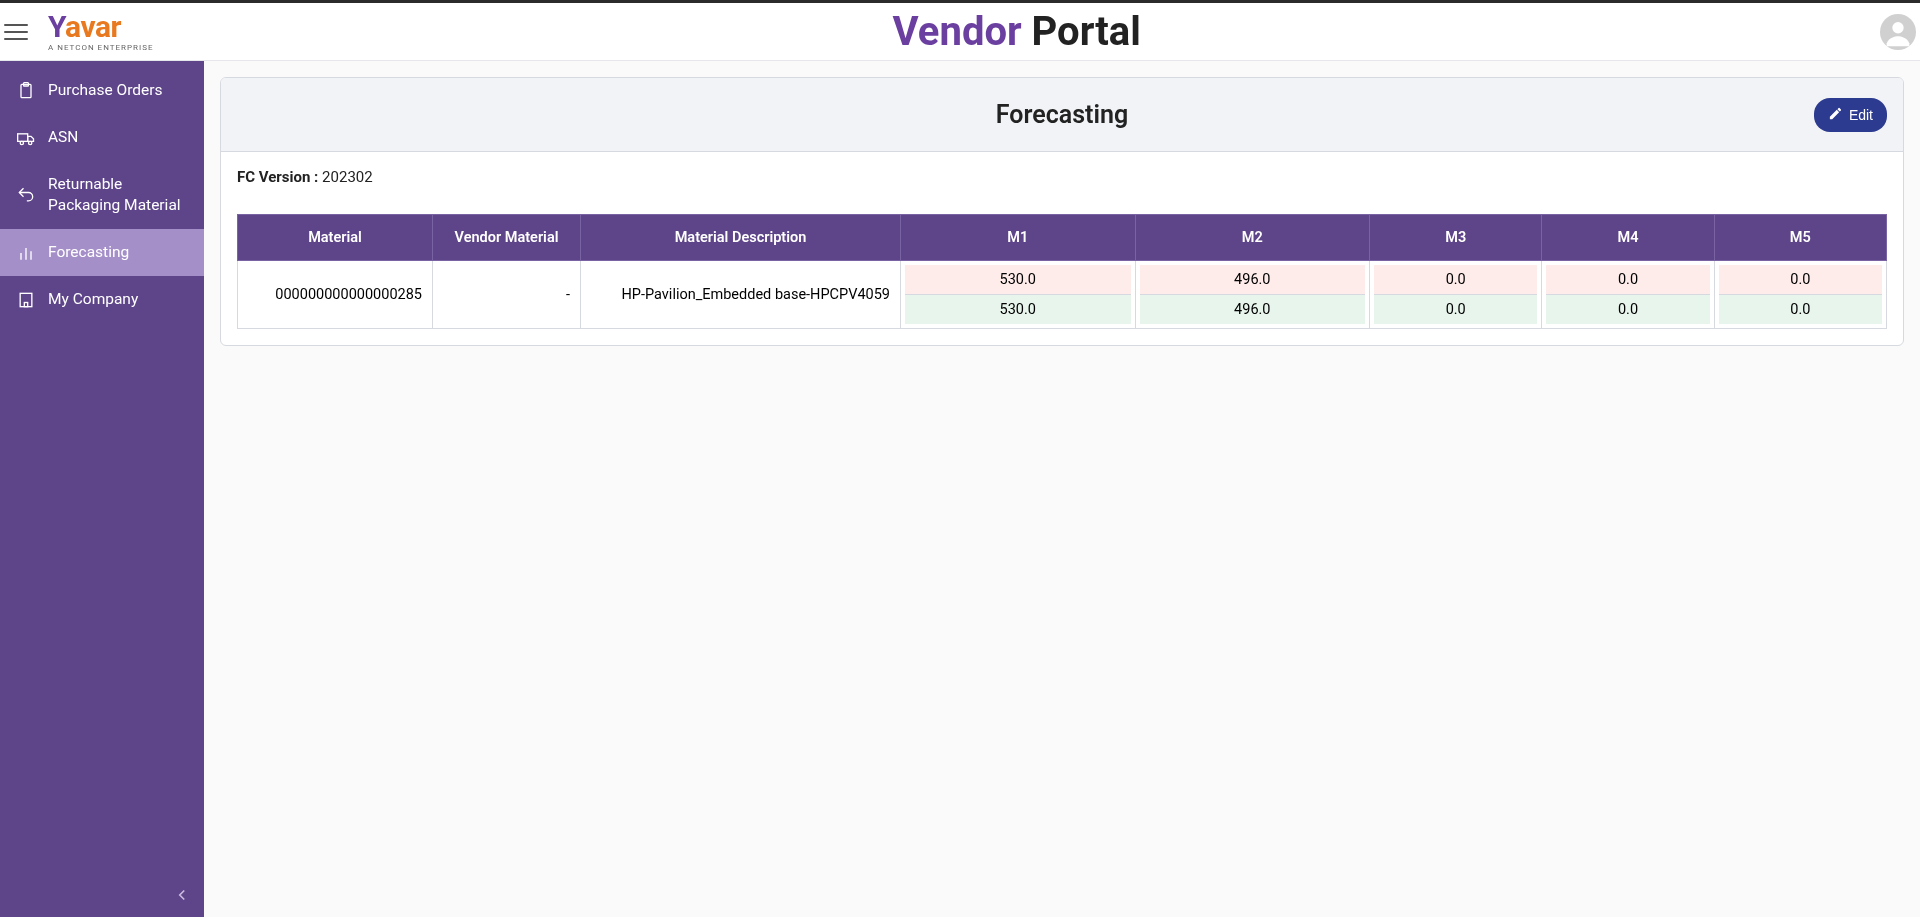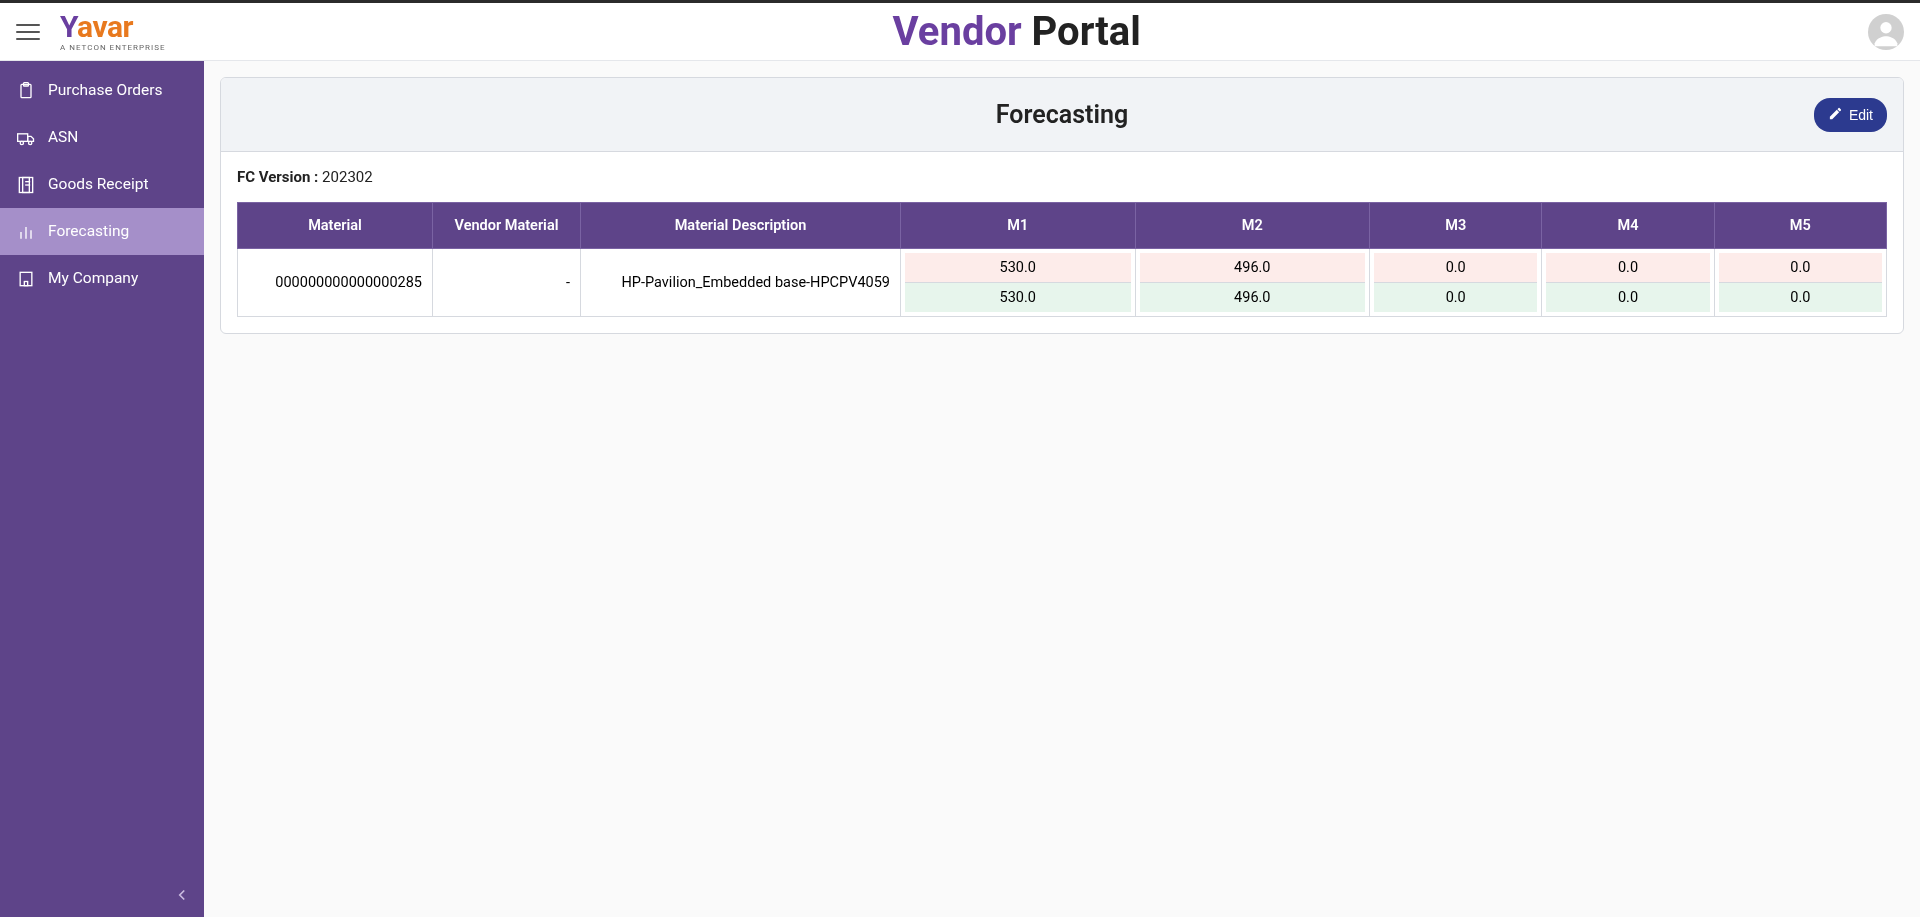--- a/index.html
+++ b/index.html
@@ -3,21 +3,21 @@
 <meta charset="utf-8">
 <style>
   * { box-sizing: border-box; margin: 0; padding: 0; }
   html, body { height: 100%; font-family: -apple-system, BlinkMacSystemFont, "Segoe UI", Roboto, Arial, sans-serif; background: #fff; }
   .app { display: flex; flex-direction: column; height: 100vh; border-top: 3px solid #2b2b2b; }
   .topbar {
     height: 58px;
     display: flex;
     align-items: center;
     justify-content: space-between;
-    padding: 0 16px;
+    padding: 0 4px;
     border-bottom: 1px solid #e5e7eb;
     background: #fff;
   }
   .topbar-left { display: flex; align-items: center; gap: 20px; }
   .hamburger { width: 24px; height: 24px; display: flex; flex-direction: column; justify-content: center; gap: 5px; cursor: pointer; }
   .hamburger div { height: 2px; background: #555; border-radius: 1px; }
   .logo { display: flex; flex-direction: column; align-items: flex-start; }
   .logo-main { font-size: 30px; font-weight: 700; letter-spacing: -0.5px; line-height: 1; }
   .logo-main .y { color: #6a3fa0; }
   .logo-main .avar { color: #e8791e; }
@@ -89,21 +89,21 @@
     border-radius: 16px;
     padding: 8px 14px;
     font-size: 14px;
     display: flex;
     align-items: center;
     gap: 6px;
     cursor: pointer;
   }
   .edit-btn svg { width:15px; height:15px; fill:#fff; }
   .card-body { padding: 16px; }
-  .fc-line { font-size: 15px; margin-bottom: 16px; color: #222; }
+  .fc-line { font-size: 15px; margin-bottom: 28px; color: #222; }
   .fc-line b { font-weight: 700; }
   table.forecast {
     width: 100%;
     border-collapse: collapse;
     font-size: 14.5px;
   }
   table.forecast th {
     background: #5e4489;
     color: #fff;
     font-weight: 600;
@@ -177,27 +177,25 @@
                 <path d="M14 10h4l3 3v3h-7z"></path>
                 <circle cx="7" cy="18" r="2"></circle>
                 <circle cx="17" cy="18" r="2"></circle>
               </svg>
             </span>
             <span class="label">ASN</span>
           </li>
           <li>
             <span class="icon-slot">
               <svg viewBox="0 0 24 24">
-                <rect x="4" y="3" width="12" height="18"></rect>
-                <rect x="8" y="3" width="12" height="18"></rect>
-                <line x1="11" y1="8" x2="17" y2="8"></line>
-                <line x1="11" y1="12" x2="17" y2="12"></line>
-              </svg>
-            </span>
-            <span class="label">Goods Receipt</span>
+                <path d="M9 14l-5-5 5-5"></path>
+                <path d="M4 9h11a5 5 0 0 1 0 10h-2"></path>
+              </svg>
+            </span>
+            <span class="label">Returnable Packaging Material</span>
           </li>
           <li class="active">
             <span class="icon-slot">
               <svg viewBox="0 0 24 24">
                 <line x1="6" y1="20" x2="6" y2="12"></line>
                 <line x1="12" y1="20" x2="12" y2="6"></line>
                 <line x1="18" y1="20" x2="18" y2="10"></line>
               </svg>
             </span>
             <span class="label">Forecasting</span>

